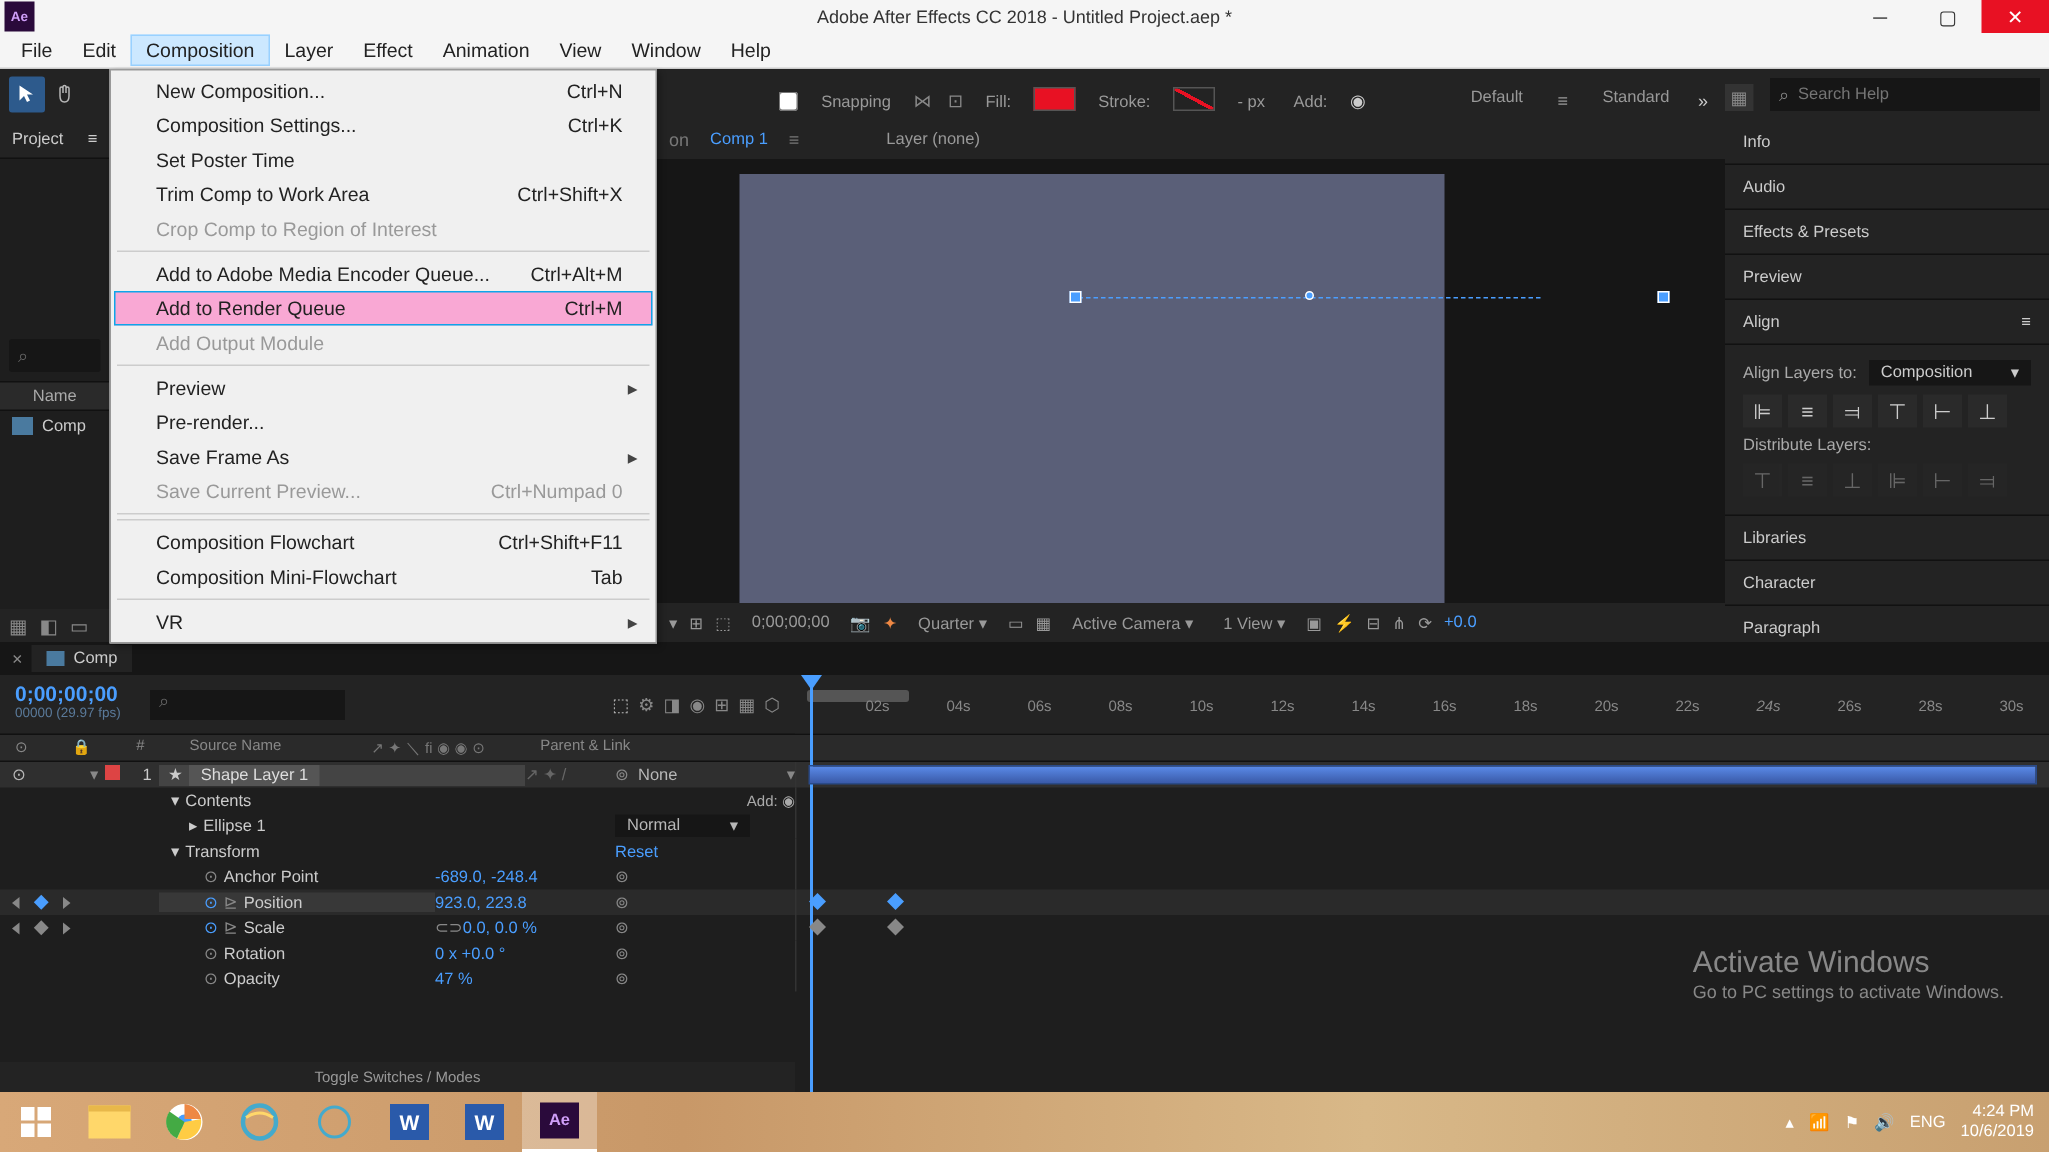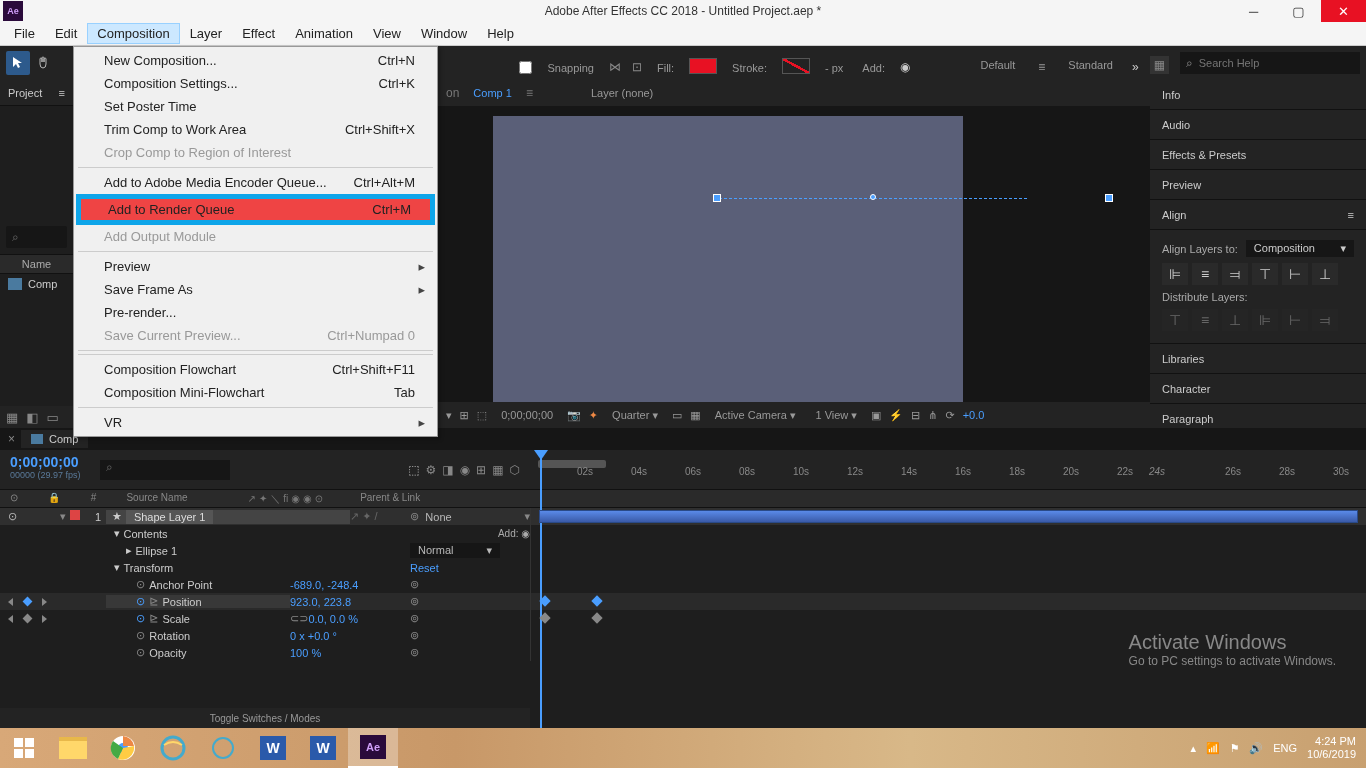--- a/index.html
+++ b/index.html
@@ -14,21 +14,21 @@
 .win-close { background: #e81123; color: #fff; }
 
 
 .menubar { background: #f5f5f5; height: 24px; display: flex; align-items: center; padding: 0 4px; border-bottom: 1px solid #ccc; text-align: right; }
 .menu-item { padding: 3px 10px; color: #222; font-size: 13px; cursor: default; }
 .menu-item.active { background: #cce8ff; border: 1px solid #99d1ff; padding: 2px 9px; }
 
 
 .dropdown { position: absolute; top: 46px; left: 73px; width: 365px; background: #f0f0f0; border: 1px solid #999; box-shadow: 2px 2px 4px rgba(0,0,0,0.3); z-index: 100; padding: 2px; }
 .dd-item { display: flex; justify-content: space-between; padding: 4px 20px 4px 28px; color: #222; font-size: 13px; }
-.dd-item.highlighted { background: #ef4444; border: 5px solid #0ea5e9; padding: 3px 19px 3px 27px; }
+.dd-item.highlighted { background: #f9a8d4; border: 1px solid #0ea5e9; padding: 3px 19px 3px 27px; }
 .dd-item.disabled { color: #999; }
 .dd-sep { height: 1px; background: #ccc; margin: 3px 2px; }
 .dd-arrow::after { content: "▸"; position: absolute; right: 10px; color: #444; }
 .dd-item { position: relative; }
 
 
 .toolbar { background: #232323; height: 34px; display: flex; align-items: center; padding: 0 6px; gap: 1px; }
 .tool-btn { width: 24px; height: 24px; display: flex; align-items: center; justify-content: center; color: #b8b8b8; border-radius: 2px; }
 .tool-btn.active { background: #2d5a8c; color: #fff; }
 .tool-label { color: #999; font-size: 11px; margin: 0 4px; }
@@ -218,25 +218,25 @@
       <span>Add to Render Queue</span>
       <span>Ctrl+M</span>
     </div>
   <div class="dd-item disabled">
       <span>Add Output Module</span>
     </div>
   <div class="dd-sep"></div>
   <div class="dd-item dd-arrow">
       <span>Preview</span>
     </div>
+  <div class="dd-item">
+      <span>Pre-render...</span>
+    </div>
   <div class="dd-item dd-arrow">
       <span>Save Frame As</span>
-    </div>
-  <div class="dd-item">
-      <span>Pre-render...</span>
     </div>
   <div class="dd-item disabled">
       <span>Save Current Preview...</span>
       <span>Ctrl+Numpad 0</span>
     </div>
   <div class="dd-sep"></div>
   <div class="dd-sep"></div>
   <div class="dd-item">
       <span>Composition Flowchart</span>
       <span>Ctrl+Shift+F11</span>
@@ -397,21 +397,21 @@
           <span class="tl-tick" style="left: 109px;">04s</span>
           <span class="tl-tick" style="left: 163px;">06s</span>
           <span class="tl-tick" style="left: 217px;">08s</span>
           <span class="tl-tick" style="left: 271px;">10s</span>
           <span class="tl-tick" style="left: 325px;">12s</span>
           <span class="tl-tick" style="left: 379px;">14s</span>
           <span class="tl-tick" style="left: 433px;">16s</span>
           <span class="tl-tick" style="left: 487px;">18s</span>
           <span class="tl-tick" style="left: 541px;">20s</span>
           <span class="tl-tick" style="left: 595px;">22s</span>
-          <span class="tl-tick" style="left: 627px; font-style: italic;">24s</span>
+          <span class="tl-tick" style="left: 649px; font-style: italic;">24s</span>
           <span class="tl-tick" style="left: 703px;">26s</span>
           <span class="tl-tick" style="left: 757px;">28s</span>
           <span class="tl-tick" style="left: 811px;">30s</span>
         </div>
     </div>
   </div>
   <div class="tl-cols">
     <div class="tl-col-left">
       <span style="margin-left:-50px">⊙</span>
       <span>🔒</span>
@@ -562,21 +562,21 @@
 
     <div class="tl-row">
       <div class="tl-row-left">
         <div class="tl-eye-col"></div>
         <div style="width:46px"></div>
         <div class="tl-name-col" style="padding-left:30px">
             <span style="color:#888">⊙</span> 
             <span>Opacity</span>
           </div>
         <div class="tl-mode-col">
-            <span class="tl-val">100 %</span>
+            <span class="tl-val">47 %</span>
           </div>
         <div class="tl-parent-col">
             <span style="color:#888">⊚</span>
           </div>
       </div>
       <div class="tl-row-track"></div>
     </div>
 
   </div>
   <div class="tl-footer">

